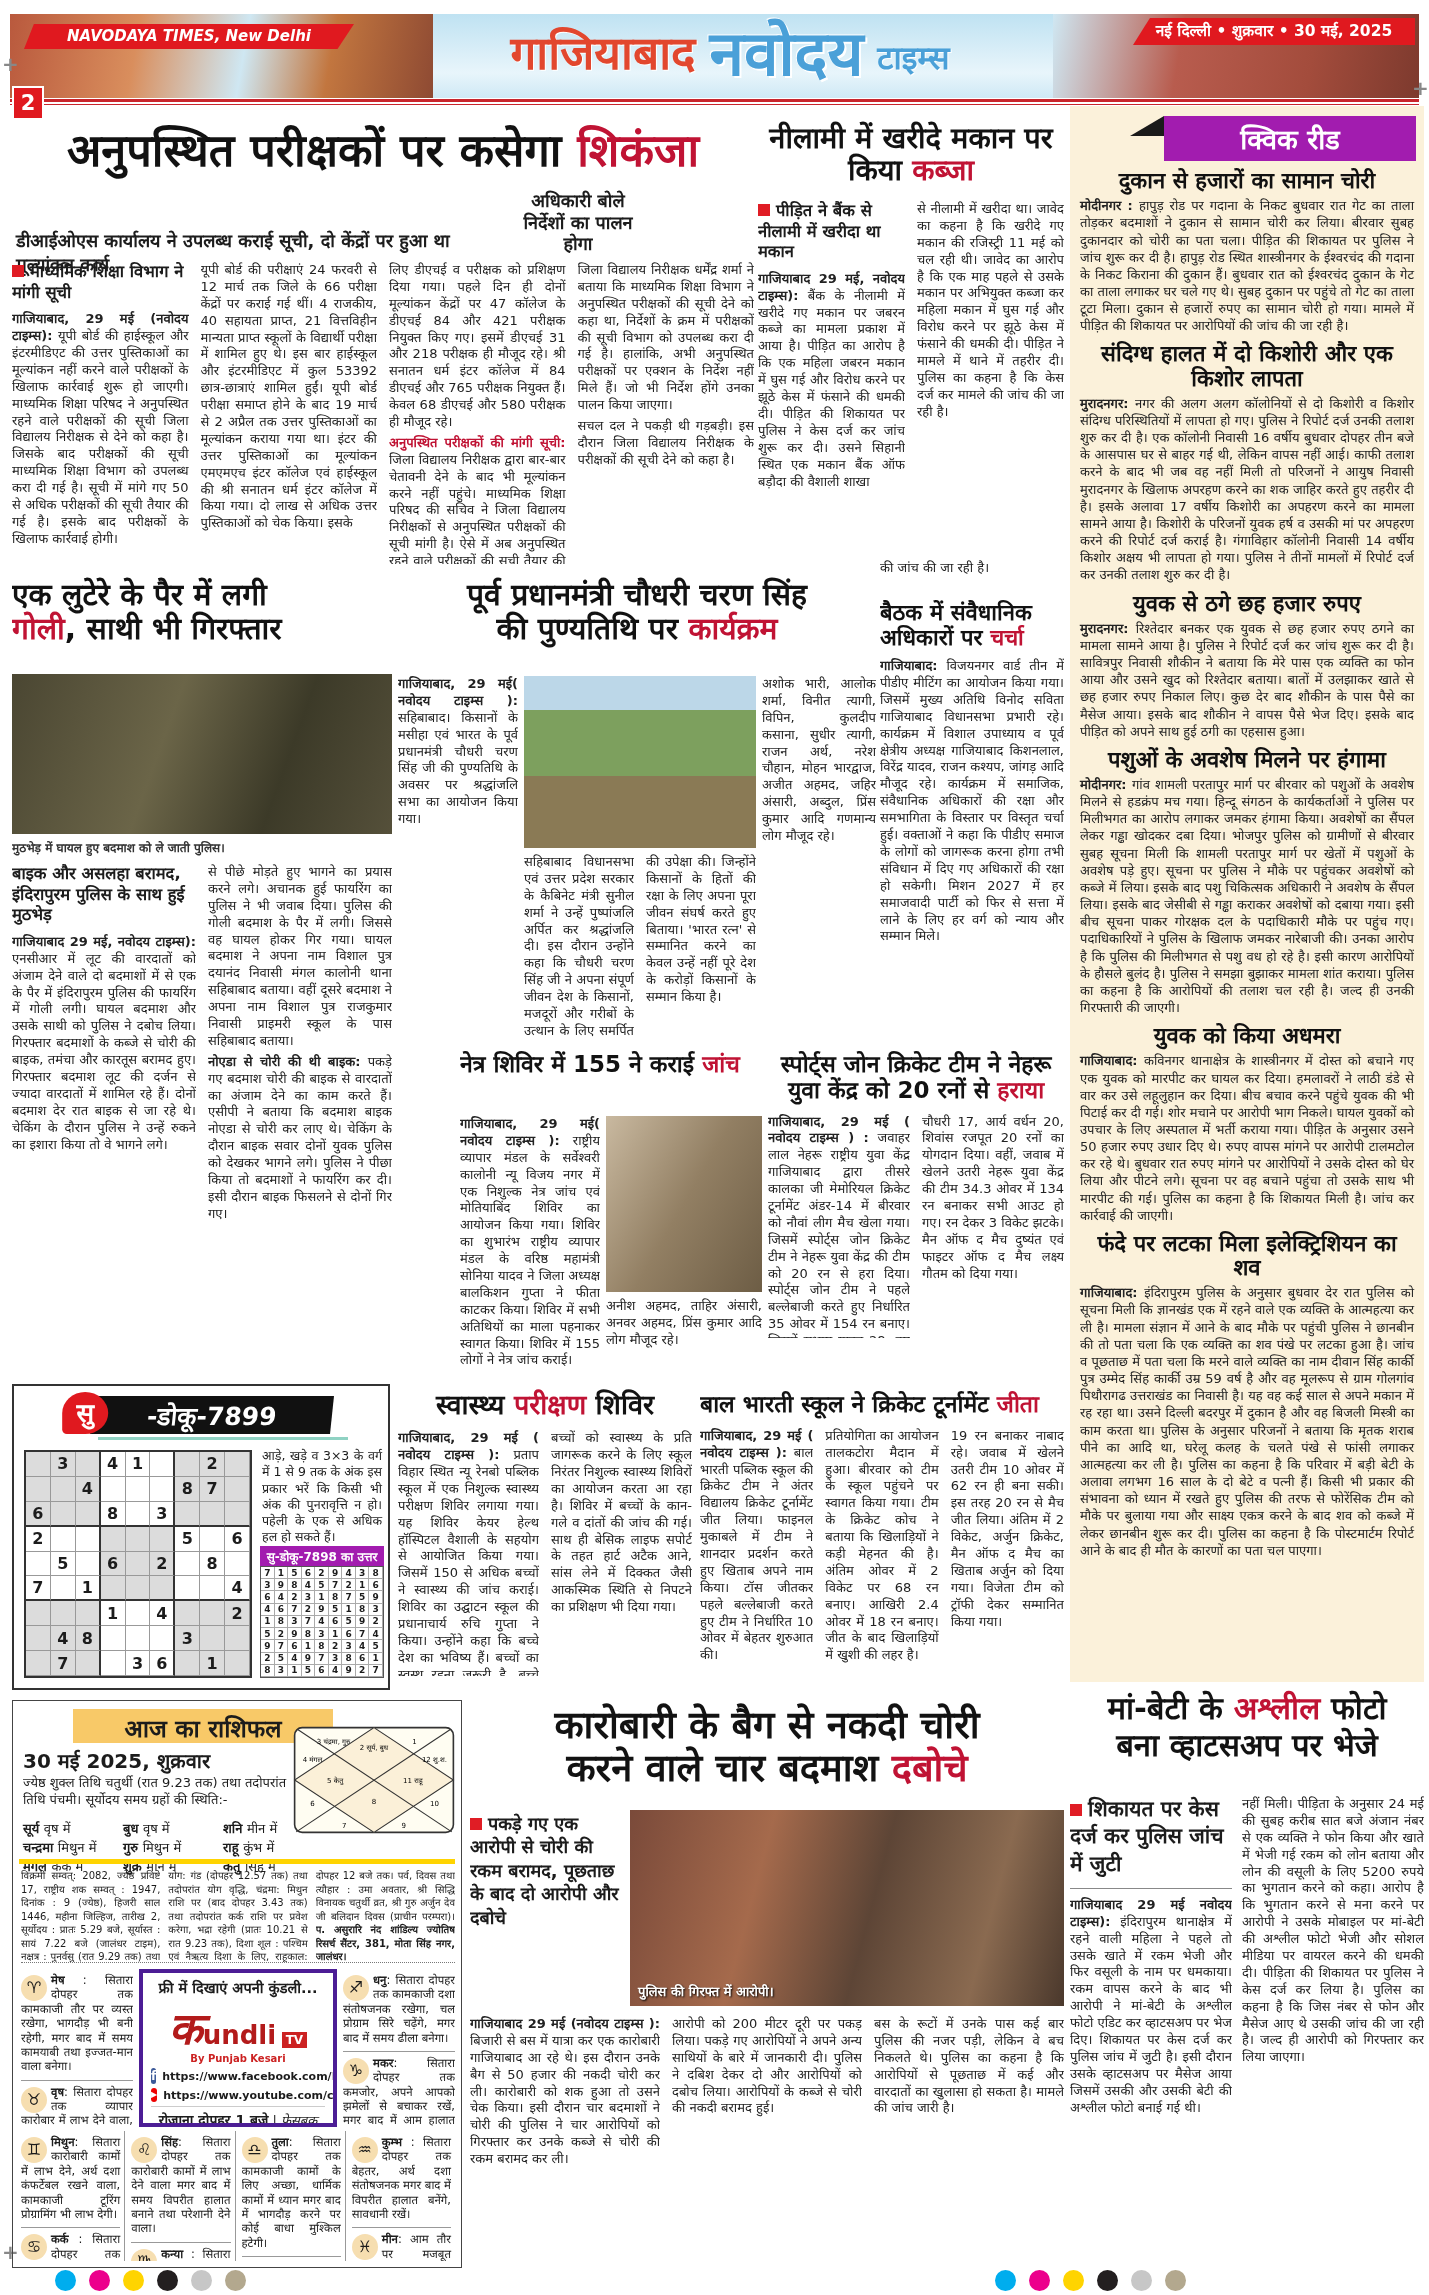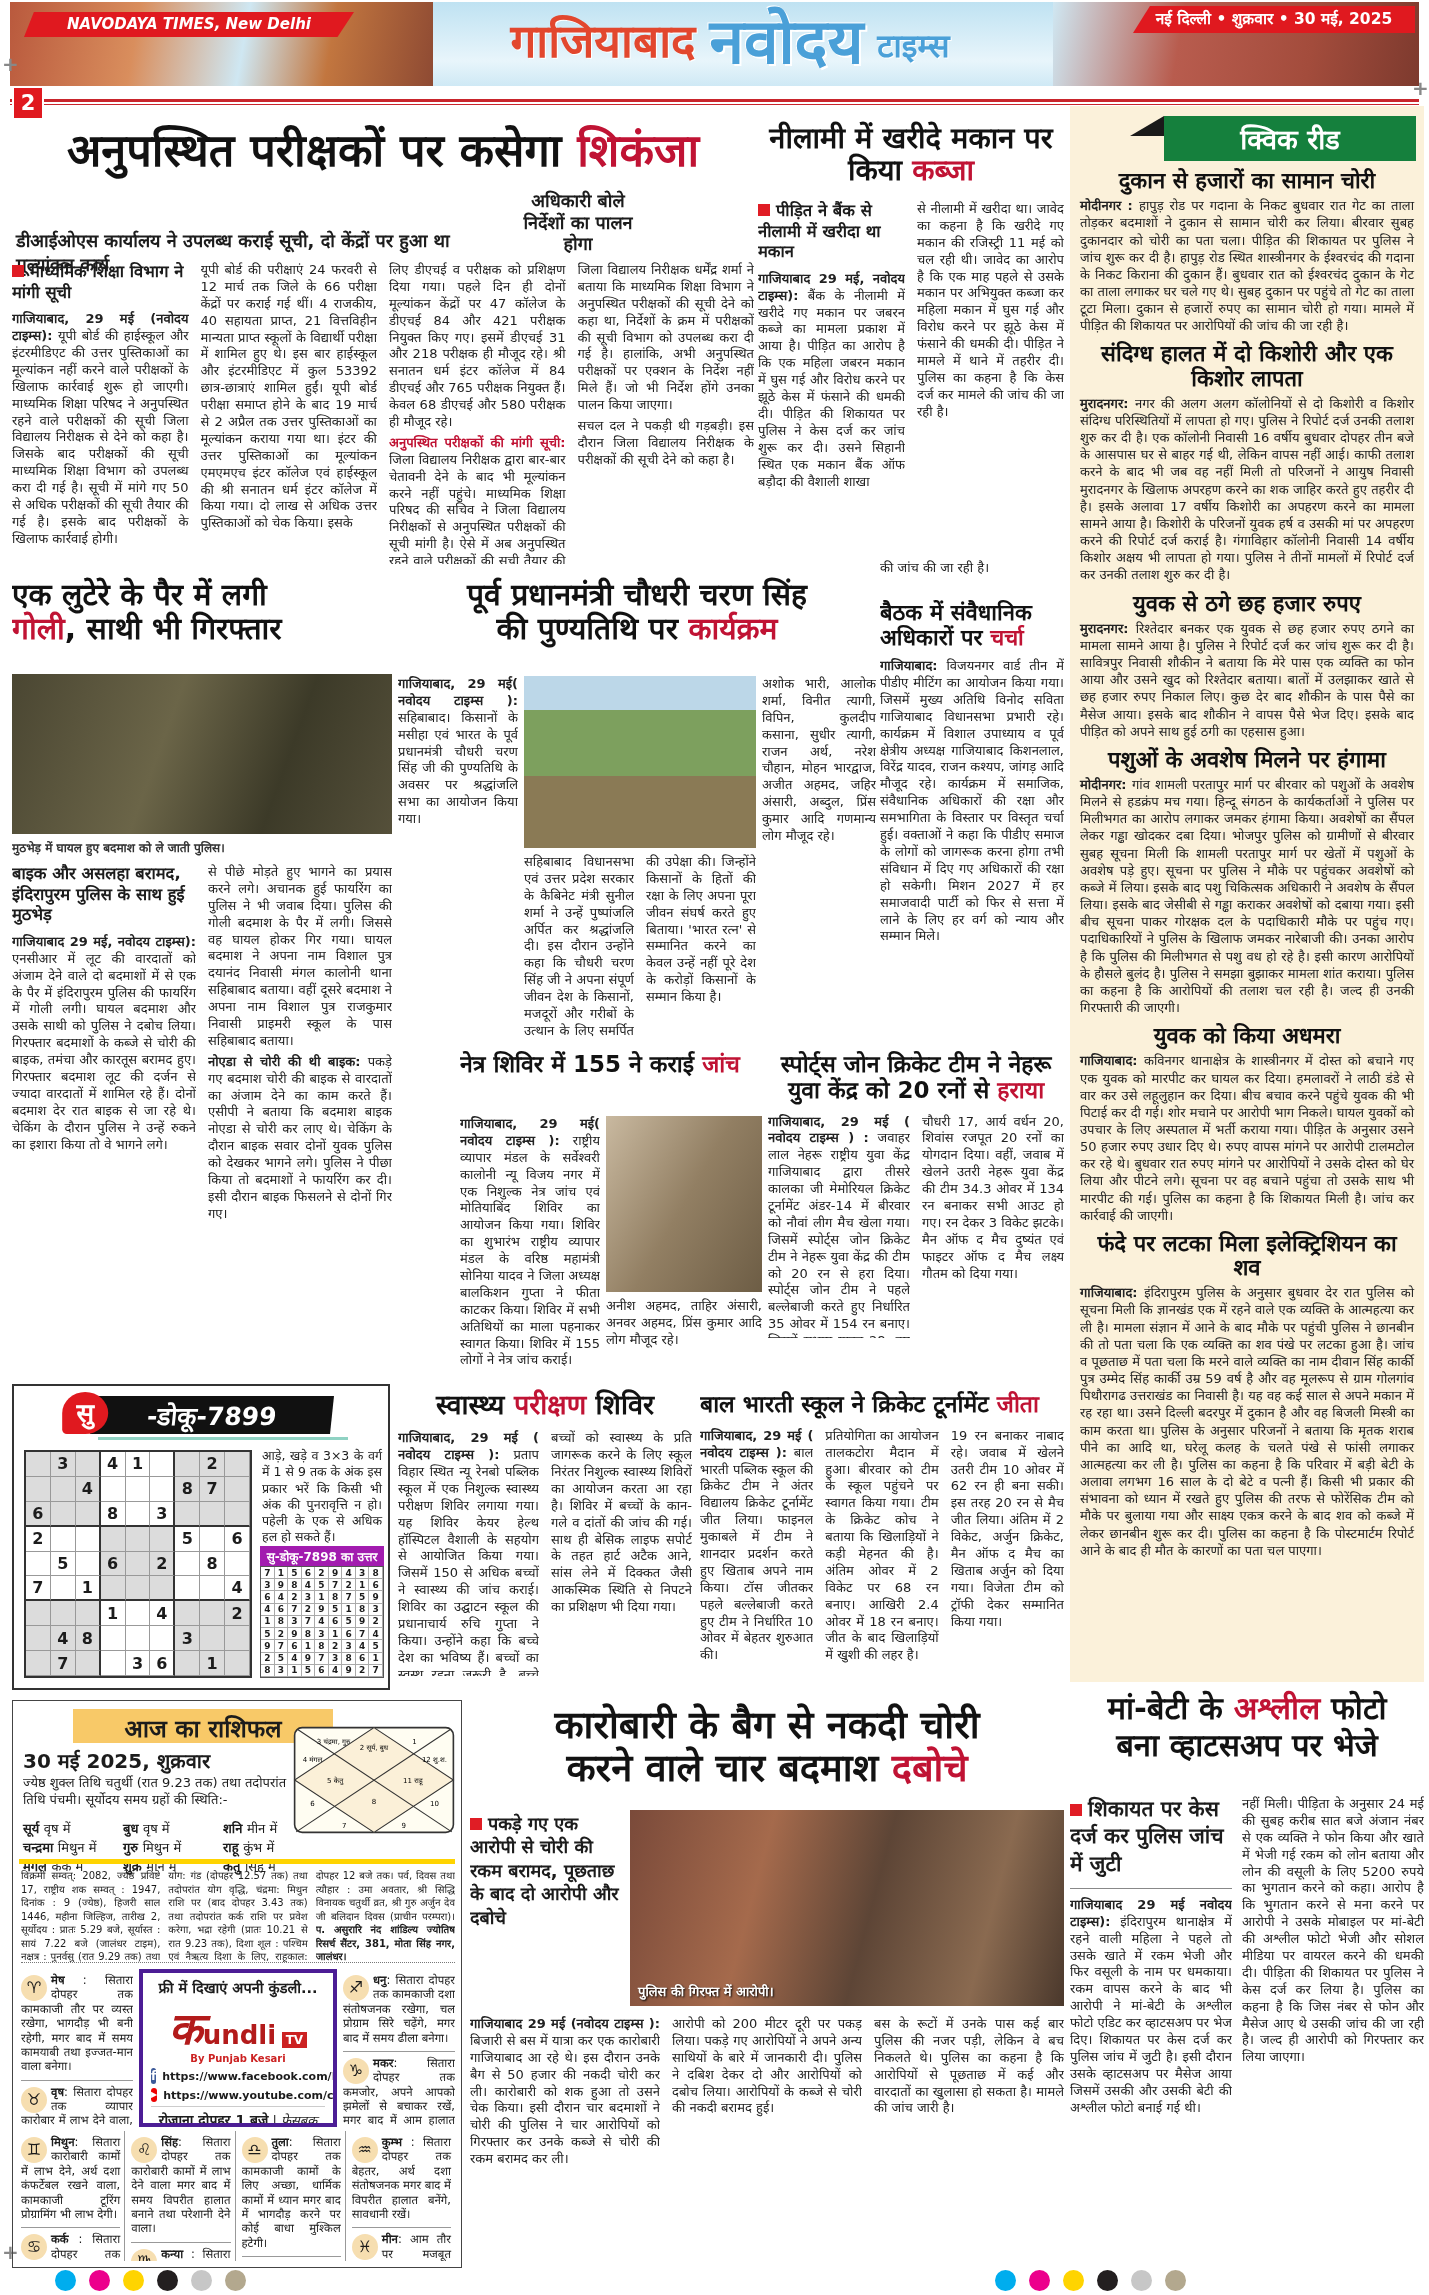--- a/index.html
+++ b/index.html
@@ -13,21 +13,21 @@
   p { margin-bottom:4px; }
   .hd { font-weight:bold; color:#121212; line-height:1.12; }
   .cols { display:flex; gap:12px; overflow:hidden; }
   .cols > div { flex:1; overflow:hidden; }
   .kicker { font-weight:bold; font-size:16.5px; line-height:1.25; margin-bottom:8px; }
   .sq { display:inline-block; width:12px; height:12px; background:#e01d25; margin-right:6px; }
   .photo { position:relative; overflow:hidden; }
   .cap { font-size:12px; font-weight:bold; color:#333; padding-top:3px; }
 
   
-  .masthead { left:10px; top:2px; width:1409px; height:84px; overflow:hidden; }
+  .masthead { left:10px; top:14px; width:1409px; height:84px; overflow:hidden; }
   .strip { display:flex; width:100%; height:100%; }
   .strip > div { height:100%; }
   .ph-temple { width:30%; background:linear-gradient(100deg,#b9593d 0%,#d98e5d 30%,#cfe7f2 55%,#c2763f 75%,#8e4a33 100%); }
   .ph-sky { width:44%; background:linear-gradient(#bfe2f2,#e8f5fb 70%,#cfe9f5); }
   .ph-fort { width:26%; background:linear-gradient(100deg,#cfe7f2 0%,#b85c4e 35%,#a34c3c 70%,#7d3a2e 100%); }
   .ribbon-left { position:absolute; left:14px; top:10px; width:330px; height:25px; background:#e0191f; color:#fff;
      font-style:italic; font-weight:bold; font-size:15px; line-height:25px; text-align:center;
      clip-path:polygon(3% 0,100% 0,95% 100%,0 100%); }
   .ribbon-right { position:absolute; right:4px; top:4px; width:282px; height:27px; background:#e0191f; color:#fff;
      font-weight:bold; font-size:15.5px; line-height:27px; text-align:center;
@@ -47,21 +47,21 @@
   .lead-boxtitle { position:absolute; left:496px; top:84px; width:140px; text-align:center; font-weight:bold; font-size:18px; line-height:1.2; }
   .lead-body { position:absolute; left:0; top:156px; width:742px; height:302px; }
 
   
   .neelami { left:758px; top:106px; width:306px; height:462px; overflow:hidden; }
   .neelami-h { text-align:center; font-size:29px; padding-top:16px; }
   .neelami-body { margin-top:14px; height:350px; }
 
   
   .quickread { left:1070px; top:106px; width:354px; height:1576px; background:#fbf1da; padding:8px 10px; overflow:hidden; }
-  .qr-banner { position:relative; width:252px; margin:2px auto 8px 84px; background:#15803d; color:#fff;
+  .qr-banner { position:relative; width:252px; margin:2px auto 8px 84px; background:#a21caf; color:#fff;
      font-size:27px; font-weight:bold; text-align:center; padding:4px 0; }
   .qr-banner::before { content:""; position:absolute; left:-34px; top:0; border-right:34px solid #1a1a1a;
      border-top:20px solid transparent; }
   .qr-head { font-size:22px; font-weight:bold; text-align:center; line-height:1.1; margin:8px 0 4px; color:#111; }
   .qr-body { font-size:13px; line-height:1.32; }
 
   
   .lootera { left:12px; top:572px; width:380px; height:800px; overflow:hidden; }
   .lootera-h { font-size:30px; padding-top:6px; }
   .lootera-photo { position:absolute; left:0; top:102px; width:380px; height:160px;

